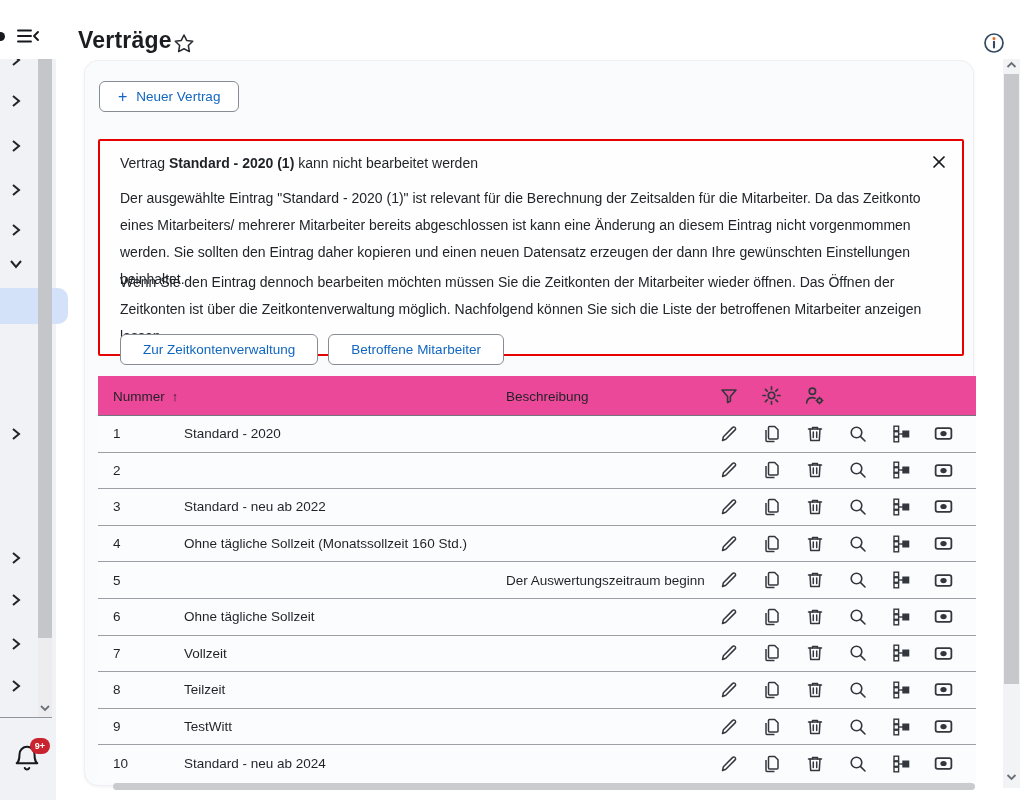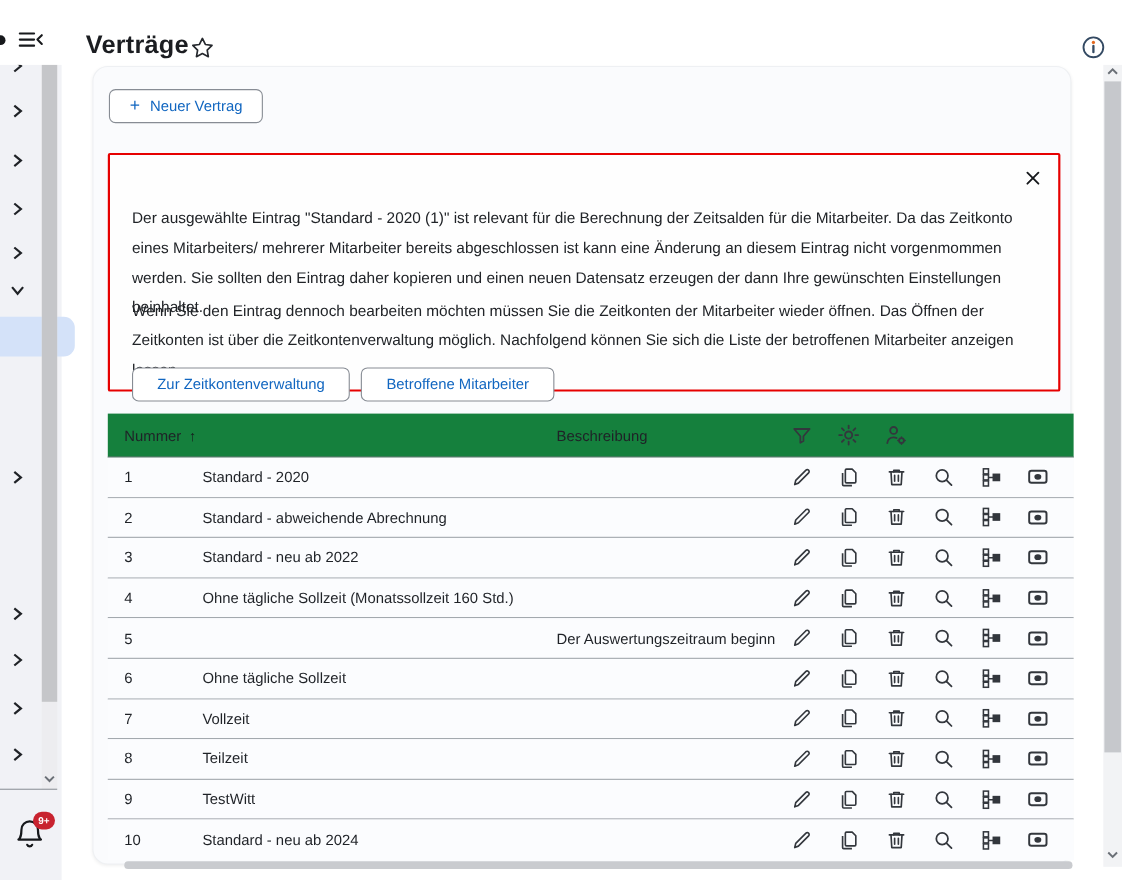--- a/index.html
+++ b/index.html
@@ -41,21 +41,21 @@
   .alert-title { position:absolute; left:20px; top:14px; font-size:14px; color:#1f2227; }
   .alert-close { position:absolute; right:12px; top:10px; width:22px; height:22px; cursor:pointer; color:#17191c; }
   .alert-p { position:absolute; left:20px; width:828px; font-size:14px; line-height:27px; color:#212428; }
   .alert-p1 { top:44px; }
   .alert-p2 { top:128px; }
   .alert-actions { position:absolute; left:20px; top:168px; display:flex; gap:10px; }
   .alert-actions .btn { height:31px; padding:0 22px;margin-top:25px; }
 
   
   .table { position:absolute; left:13px; top:315px; width:878px; height:406px; background:#fbfcfe; }
-  .thead { position:relative; height:40px; background:#15803d; border-bottom:1px solid #71767d; }
+  .thead { position:relative; height:40px; background:#ec4899; border-bottom:1px solid #71767d; }
   .th { position:absolute; top:0; height:40px; display:flex; align-items:center; font-size:13.5px; color:#1f2227; cursor:pointer; }
   .th-nummer { left:15px; }
   .th-name { left:103px; }
   .th-desc { left:408px; }
   .sort-arrow { margin-left:7px; font-size:13px; color:#17191c; }
   .icon-strip { position:absolute; left:609px; top:0; width:258px; height:100%; display:flex; }
   .icon-cell { width:43px; height:100%; display:flex; align-items:center; justify-content:center; }
   .icon-cell svg { cursor:pointer; color:#33373d; }
   .tbody { position:relative; }
   .trow { position:relative; height:36.6px; border-bottom:1px solid #9aa0a6; background:#fbfcfe; }
@@ -164,20 +164,23 @@
   </div>
 
   <div class="card">
 
     <button class="btn new-btn">
       <span class="plus">+</span>
       <span>Neuer Vertrag</span>
     </button>
 
     <div class="alert">
+      <div class="alert-title">
+        <span>Vertrag </span><b>Standard - 2020 (1)</b><span> kann nicht bearbeitet werden</span>
+      </div>
       <div class="alert-close">
         <svg width="22" height="22" viewBox="0 0 22 22" stroke="#17191c" stroke-width="1.7" stroke-linecap="round">
           <line x1="6" y1="6" x2="16" y2="16"></line>
             <line x1="16" y1="6" x2="6" y2="16"></line>
         </svg>
       </div>
       <div class="alert-p alert-p1">Der ausgewählte Eintrag "Standard - 2020 (1)" ist relevant für die Berechnung der Zeitsalden für die Mitarbeiter. Da das Zeitkonto eines Mitarbeiters/ mehrerer Mitarbeiter bereits abgeschlossen ist kann eine Änderung an diesem Eintrag nicht vorgenmommen werden. Sie sollten den Eintrag daher kopieren und einen neuen Datensatz erzeugen der dann Ihre gewünschten Einstellungen beinhaltet.</div>
       <div class="alert-p alert-p2">Wenn Sie den Eintrag dennoch bearbeiten möchten müssen Sie die Zeitkonten der Mitarbeiter wieder öffnen. Das Öffnen der Zeitkonten ist über die Zeitkontenverwaltung möglich. Nachfolgend können Sie sich die Liste der betroffenen Mitarbeiter anzeigen lassen.</div>
       <div class="alert-actions">
         <button class="btn">Zur Zeitkontenverwaltung</button>
@@ -279,21 +282,20 @@
             <rect x="2.5" y="4.8" width="15" height="10.4" rx="2"></rect>
             <ellipse cx="10" cy="10" rx="3" ry="2.5" fill="#33373d" stroke="none"></ellipse>
           </svg>
         </span>
       </div>
     </div>
   </div>
 
   <div class="trow">
     <div class="td td-nummer">2</div>
-    <div class="td td-name">Standard - abweichende Abrechnung</div>
     <div class="td td-desc"></div>
     <div class="icon-strip">
       <div class="icon-cell">
         <span>
           <svg width="20" height="20" viewBox="0 0 20 20" fill="none" stroke="#33373d" stroke-width="1.5" stroke-linejoin="round">
             <path d="M3.5 16.5l.9-3.8 9.3-9.3a1.75 1.75 0 0 1 2.9 1.3c0 .5-.2.9-.5 1.2l-9.3 9.3z"></path>
           </svg>
         </span>
       </div>
       <div class="icon-cell">

